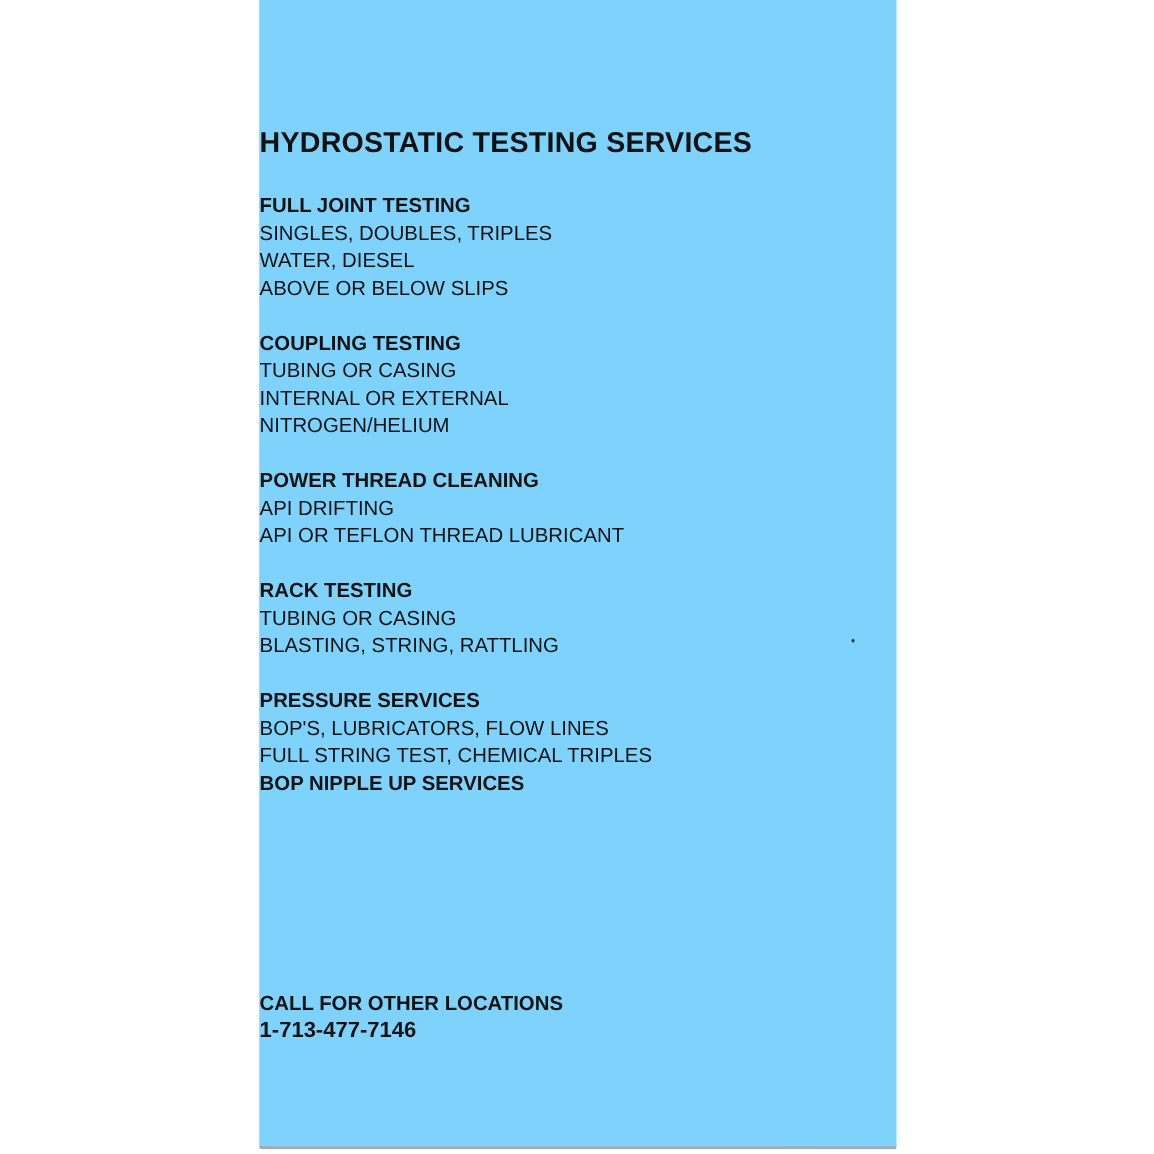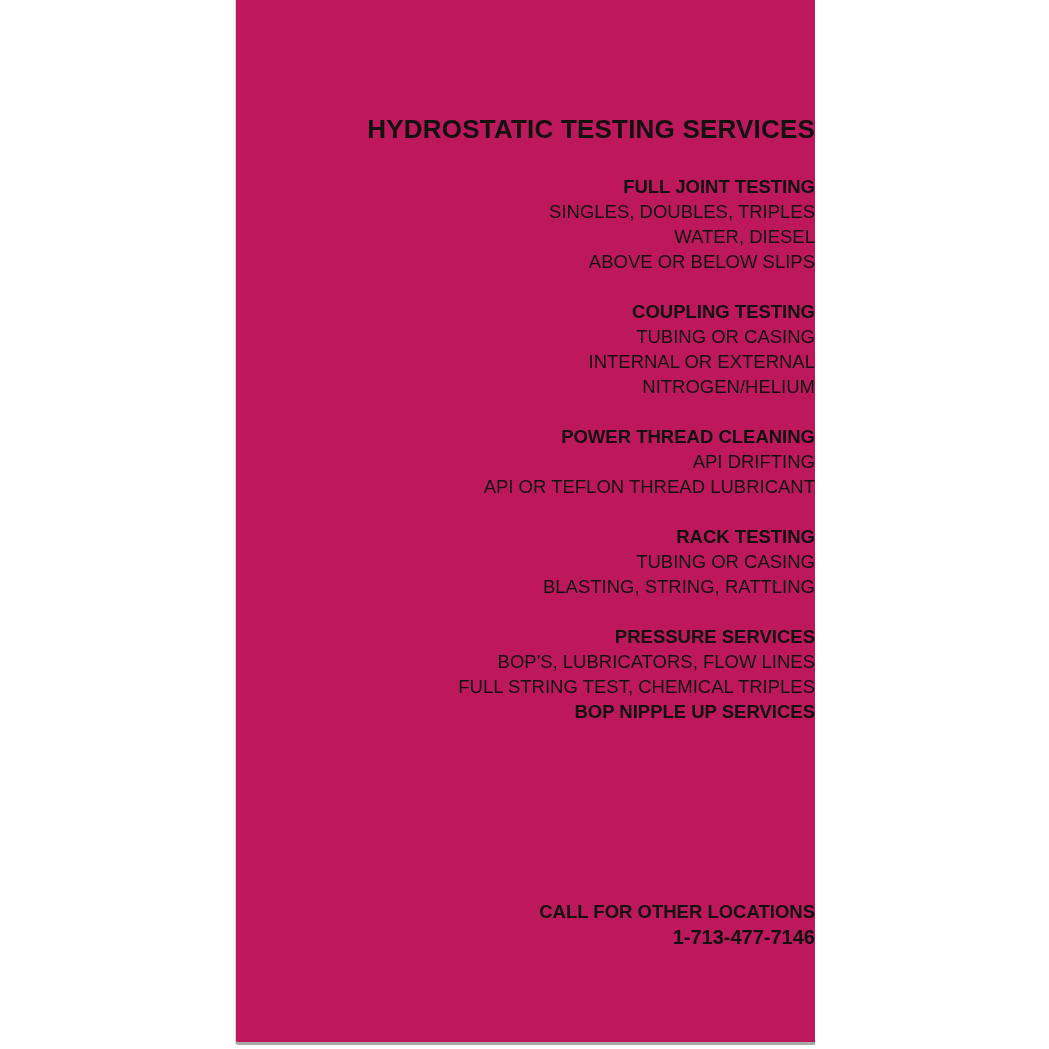--- a/index.html
+++ b/index.html
@@ -9,48 +9,47 @@
       height: 1049px;
       background: #ffffff;
       overflow: hidden;
     }
     .card {
       position: absolute;
       left: 235px;
       top: 0;
       width: 580px;
       height: 1045px;
-      background: #be185d;
+      background: #7dd3fc;
       border-left: 1px solid #d8d8c8;
       border-bottom: 3px solid #a8a8a8;
       border-bottom-left-radius: 4px;
       box-sizing: border-box;
       font-family: "Liberation Sans", sans-serif;
       color: #111;
-      text-align: right;
+      text-align: left;
     }
     .title {
       position: absolute;
       left: 0;
       right: 0;
       top: 114px;
       font-size: 26px;
       font-weight: bold;
       letter-spacing: 0.2px;
       margin: 0;
     }
     .sections {
       position: absolute;
       left: 0;
       right: 0;
       top: 174px;
     }
     .section {
       margin: 0 0 25px 0;
-      padding-left: 28px;
     }
     .section .heading {
       font-size: 18.5px;
       font-weight: bold;
       line-height: 25px;
     }
     .section .line {
       font-size: 18.5px;
       line-height: 25px;
     }

